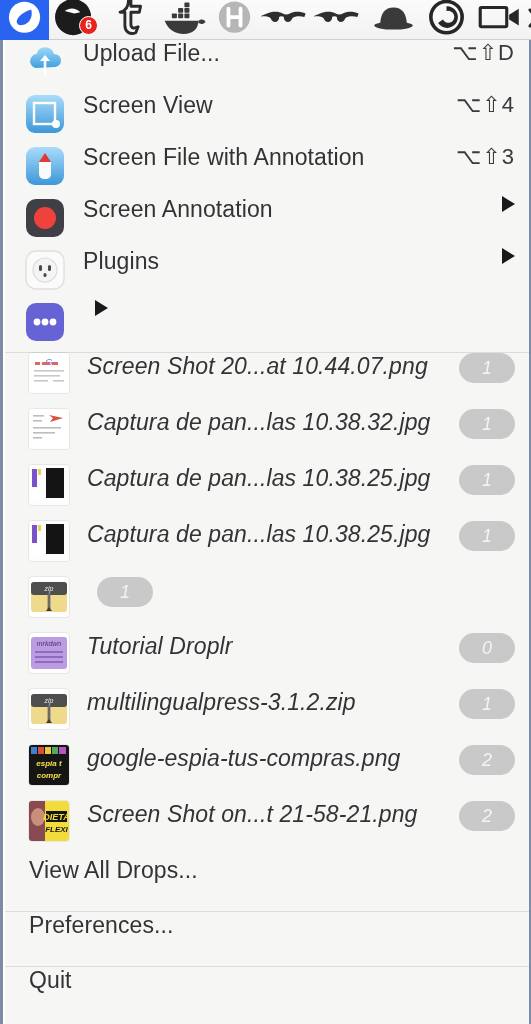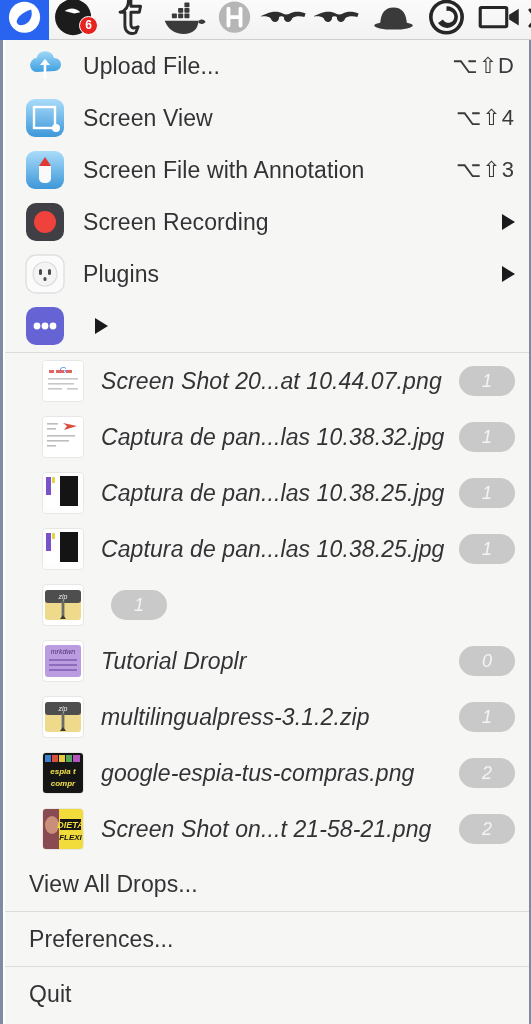--- a/index.html
+++ b/index.html
@@ -65,21 +65,20 @@
     background:#ffffff;
   }
   .sep-strong{
     height:1px;
     background:#dcdcda;
   }
 
   
   .row{
     display:flex;
-    align-items:center;
     height:52px;
     padding:0 14px 0 20px;
     cursor:default;
     position:relative;
   }
   .row-file{ height:56px;font-style:italic; }
   .row-plain{ height:54px; padding-left:26px; }
 
   .ico{
     width:44px; height:44px;
@@ -130,21 +129,21 @@
     align-items:center;
     justify-content:center;
     margin-left:10px;
   }
 
   
   .thumb{
     width:40px;height:40px;
     flex:0 0 40px;
     margin-right:18px;
-    margin-left:20px;
+    margin-left:6px;
     border-radius:3px;
     overflow:hidden;
     position:relative;
     background:#fff;
     box-shadow:0 0 0 .5px rgba(0,0,0,.12);
   }
 
   
   .ico svg, .thumb svg{ display:block; width:100%; height:100%; }
 </style>
@@ -292,21 +291,21 @@
     <span class="shortcut">⌥⇧3</span>
   </div>
 
   <div class="row">
     <span class="ico">
       <svg viewBox="0 0 44 44">
         <rect x="3" y="3" width="38" height="38" rx="10" fill="#3f3f45"></rect>
         <circle cx="22" cy="22" r="11" fill="#f0423c"></circle>
       </svg>
     </span>
-    <span class="label">Screen Recording</span>
+    <span class="label">Screen Annotation</span>
     <span class="arrow"></span>
   </div>
 
   <div class="row">
     <span class="ico">
       <svg viewBox="0 0 44 44">
         <rect x="3" y="3" width="38" height="38" rx="10" fill="#fbfbfb" stroke="#e0e0e0" stroke-width="1.4"></rect>
         <circle cx="22" cy="22" r="12" fill="#f4f4f4" stroke="#dcdcdc" stroke-width="1.2"></circle>
         <rect x="16" y="17" width="3" height="6" rx="1.5" fill="#4a4a4a"></rect>
         <rect x="25" y="17" width="3" height="6" rx="1.5" fill="#4a4a4a"></rect>

